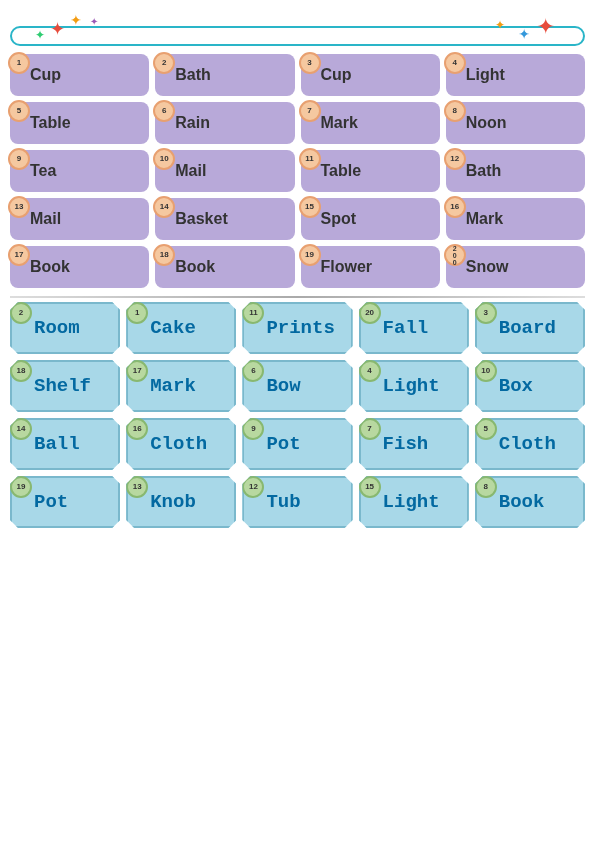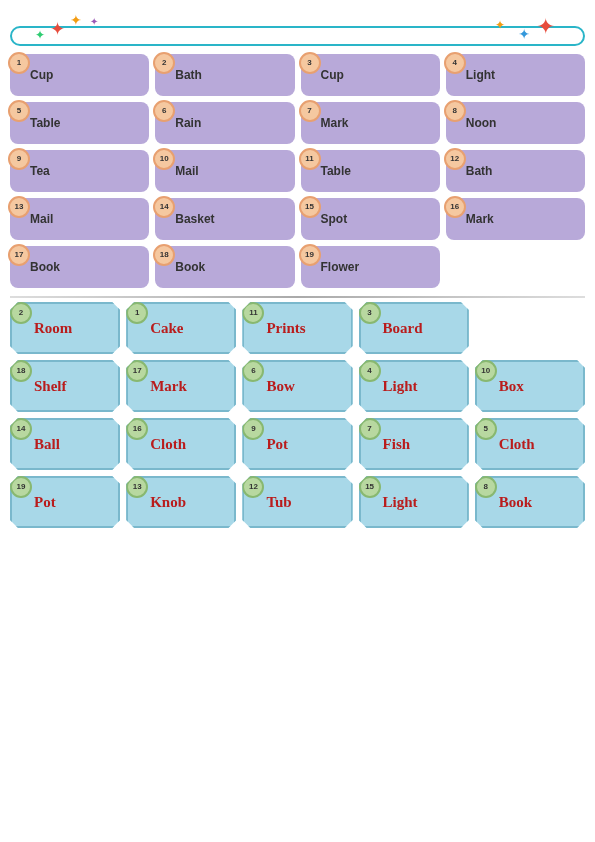--- a/index.html
+++ b/index.html
@@ -61,21 +61,21 @@
     .word-box-purple {
       background: #b8a9d9;
       border-radius: 8px;
       padding: 6px 8px 6px 20px;
       position: relative;
       min-height: 42px;
       display: flex;
       align-items: center;
     }
     .word-box-purple .word-text {
-      font-size: 12px;
+      font-size: 16px;
       font-weight: bold;
       color: #333;
       font-family: 'Comic Sans MS', cursive, sans-serif;
     }
 
     
     .blue-grid {
       display: grid;
       grid-template-columns: repeat(5, 1fr);
       gap: 6px;
@@ -87,24 +87,24 @@
       border: 2px solid #7ab8cc;
       
       clip-path: polygon(8px 0%, calc(100% - 8px) 0%, 100% 8px, 100% calc(100% - 8px), calc(100% - 8px) 100%, 8px 100%, 0% calc(100% - 8px), 0% 8px);
       padding: 8px 6px 8px 22px;
       position: relative;
       min-height: 52px;
       display: flex;
       align-items: center;
     }
     .word-box-blue .word-text {
-      font-size: 15px;
+      font-size: 19px;
       font-weight: bold;
-      color: #b91c1c;
-      font-family: Liberation Serif, serif;
+      color: #0369a1;
+      font-family: Liberation Mono, monospace;
     }
 
     
     .num-badge {
       position: absolute;
       top: -2px;
       left: -2px;
       width: 22px;
       height: 22px;
       background: #f5c8a0;
@@ -219,39 +219,47 @@
       <span class="word-text">Book</span>
     </div>
     <div class="word-box-purple">
       <div class="num-badge">18</div>
       <span class="word-text">Book</span>
     </div>
     <div class="word-box-purple">
       <div class="num-badge">19</div>
       <span class="word-text">Flower</span>
     </div>
+    <div class="word-box-purple">
+      <div class="num-badge" style="font-size: 7px;">2<br>0<br>0</div>
+      <span class="word-text">Snow</span>
+    </div>
   </div>
 
 <div class="section-divider"></div>
 
 <div id="blue-grid">
 <div class="blue-grid">
       <div class="word-box-blue">
         <div class="num-badge num-badge-green">2</div>
         <span class="word-text">Room</span>
       </div>
       <div class="word-box-blue">
         <div class="num-badge num-badge-green">1</div>
         <span class="word-text">Cake</span>
       </div>
       <div class="word-box-blue">
         <div class="num-badge num-badge-green">11</div>
         <span class="word-text">Prints</span>
       </div>
       <div class="word-box-blue">
+        <div class="num-badge num-badge-green">20</div>
+        <span class="word-text">Fall</span>
+      </div>
+      <div class="word-box-blue">
         <div class="num-badge num-badge-green">3</div>
         <span class="word-text">Board</span>
       </div>
     </div>
     <div class="blue-grid">
       <div class="word-box-blue">
         <div class="num-badge num-badge-green">18</div>
         <span class="word-text">Shelf</span>
       </div>
       <div class="word-box-blue">

